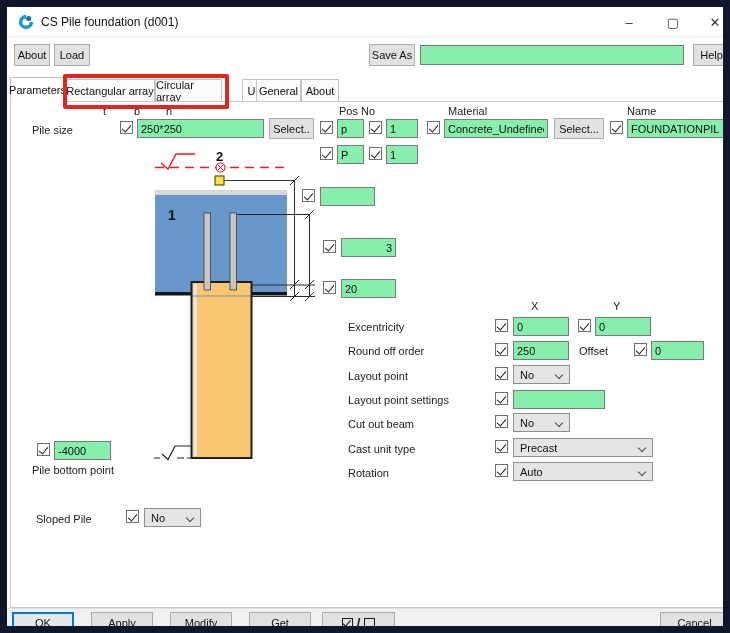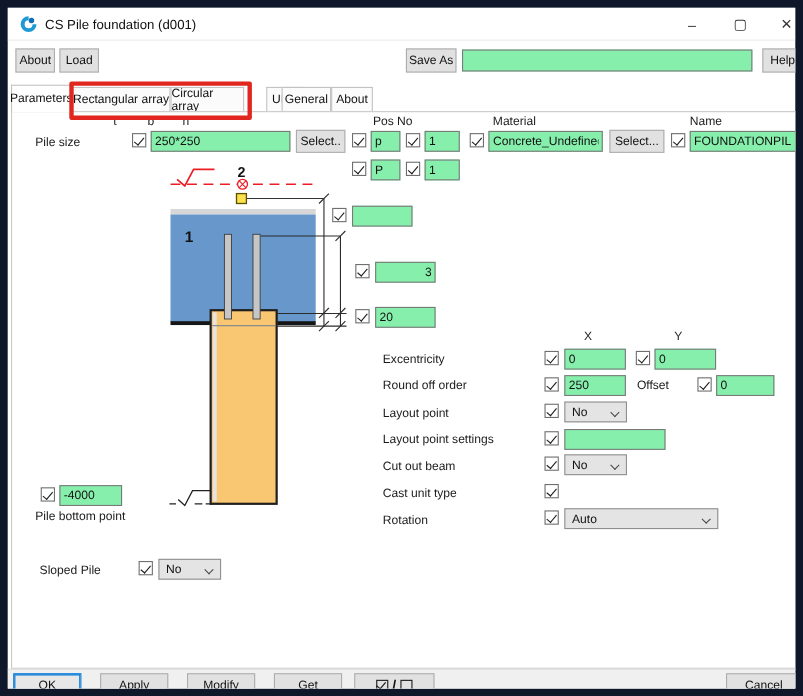--- a/index.html
+++ b/index.html
@@ -182,20 +182,24 @@
 
   <span class="lbl" style="left:341px; top:411px;">Cut out beam</span>
   <span class="cb" style="left:488px; top:408px;"></span>
   <div class="ddl" style="left:506px; top:406px; width:57px;">
     <span>No</span>
     <span class="chev"></span>
   </div>
 
   <span class="lbl" style="left:341px; top:436px;">Cast unit type</span>
   <span class="cb" style="left:488px; top:433px;"></span>
+  <div class="ddl" style="left:506px; top:431px; width:140px;">
+    <span>Precast</span>
+    <span class="chev"></span>
+  </div>
 
   <span class="lbl" style="left:341px; top:460px;">Rotation</span>
   <span class="cb" style="left:488px; top:457px;"></span>
   <div class="ddl" style="left:506px; top:455px; width:140px;">
     <span>Auto</span>
     <span class="chev"></span>
   </div>
 
   <span class="cb" style="left:30px; top:436px;"></span>
   <input class="tin" style="left: 47px; top: 434px; width: 57px;" value="-4000">

